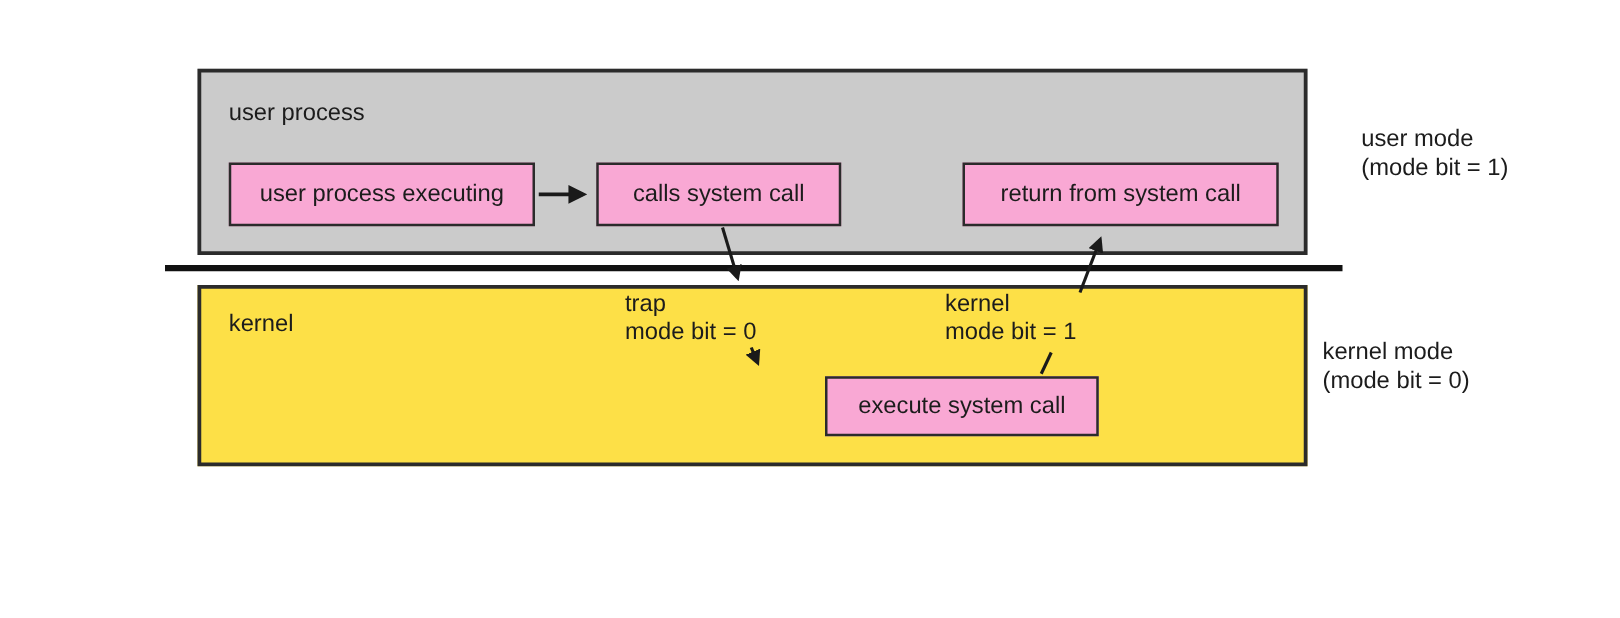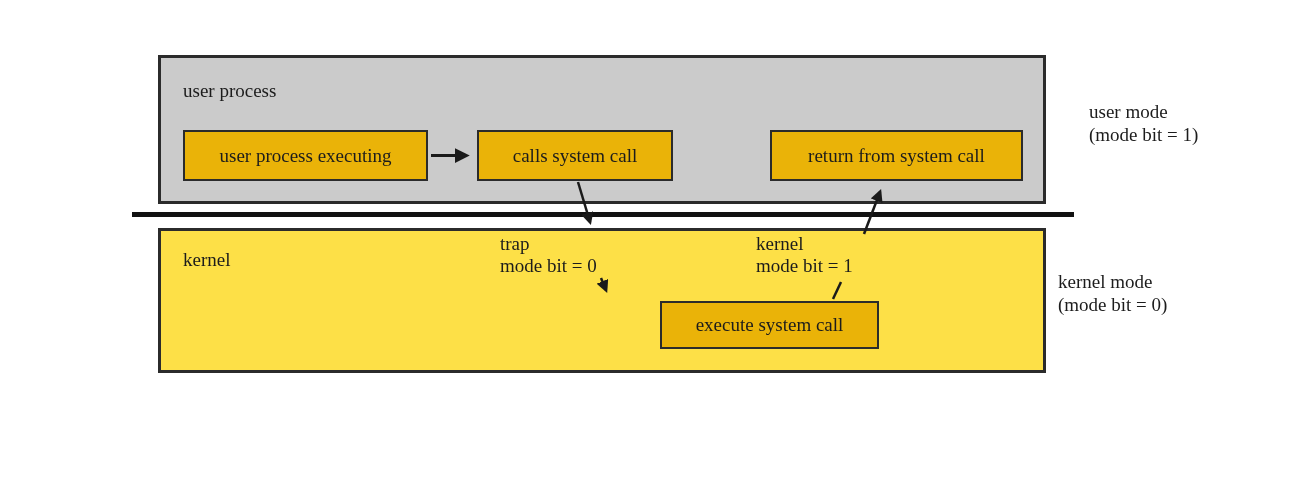--- a/index.html
+++ b/index.html
@@ -1,40 +1,40 @@
 <!DOCTYPE html>
 <html><head>
 <meta charset="utf-8">
 <style>
   html, body { margin: 0; padding: 0; background: #ffffff; }
   .canvas {
     position: relative;
     width: 1296px;
     height: 486px;
     background: #ffffff;
-    font-family: Liberation Serif, serif;
+    font-family: Liberation Sans, sans-serif;
     color: #1c1c1c;
     overflow: hidden;
   }
   .region {
     position: absolute;
     border: 3px solid #2b2b2b;
     box-sizing: border-box;
   }
   .region-user { left: 158px; top: 55px; width: 888px; height: 149px; }
   .region-kernel { left: 158px; top: 228px; width: 888px; height: 145px; }
   .region-label {
     position: absolute;
     font-size: 19px;
     line-height: 22px;
     white-space: nowrap;
   }
   .node {
     position: absolute;
-    background: #eab308;
+    background: #f9a8d4;
     border: 2.5px solid #2b2b2b;
     box-sizing: border-box;
     display: flex;
     align-items: center;
     justify-content: center;
     font-size: 19px;
     white-space: nowrap;
   }
   .box-executing { left: 183px; top: 130px; width: 245px; height: 51px; }
   .box-calls     { left: 477px; top: 130px; width: 196px; height: 51px; }

